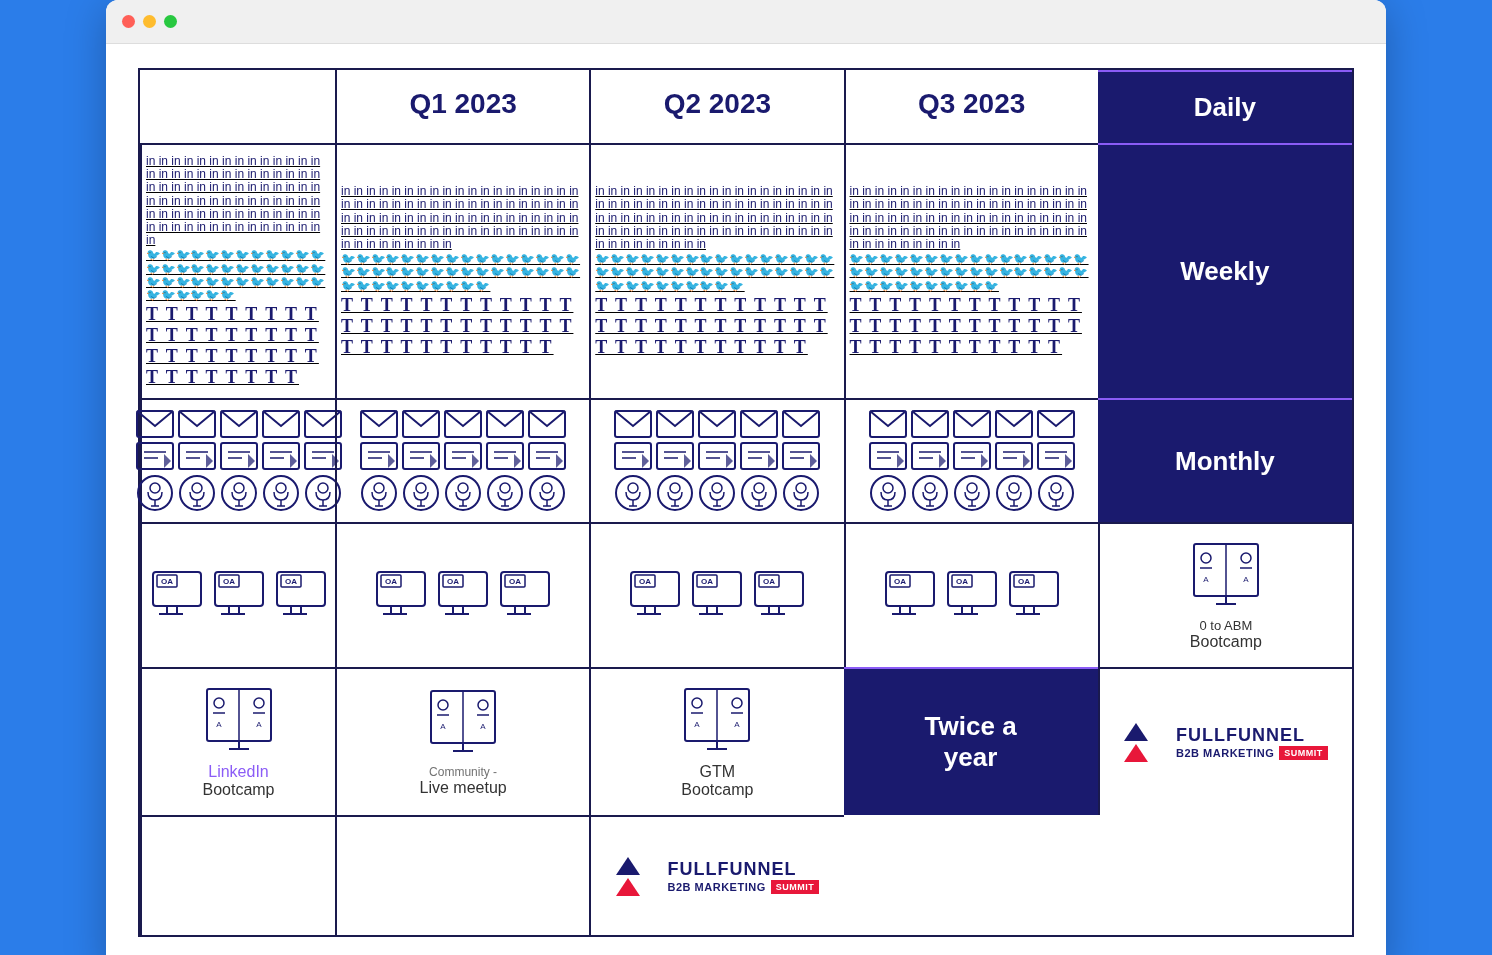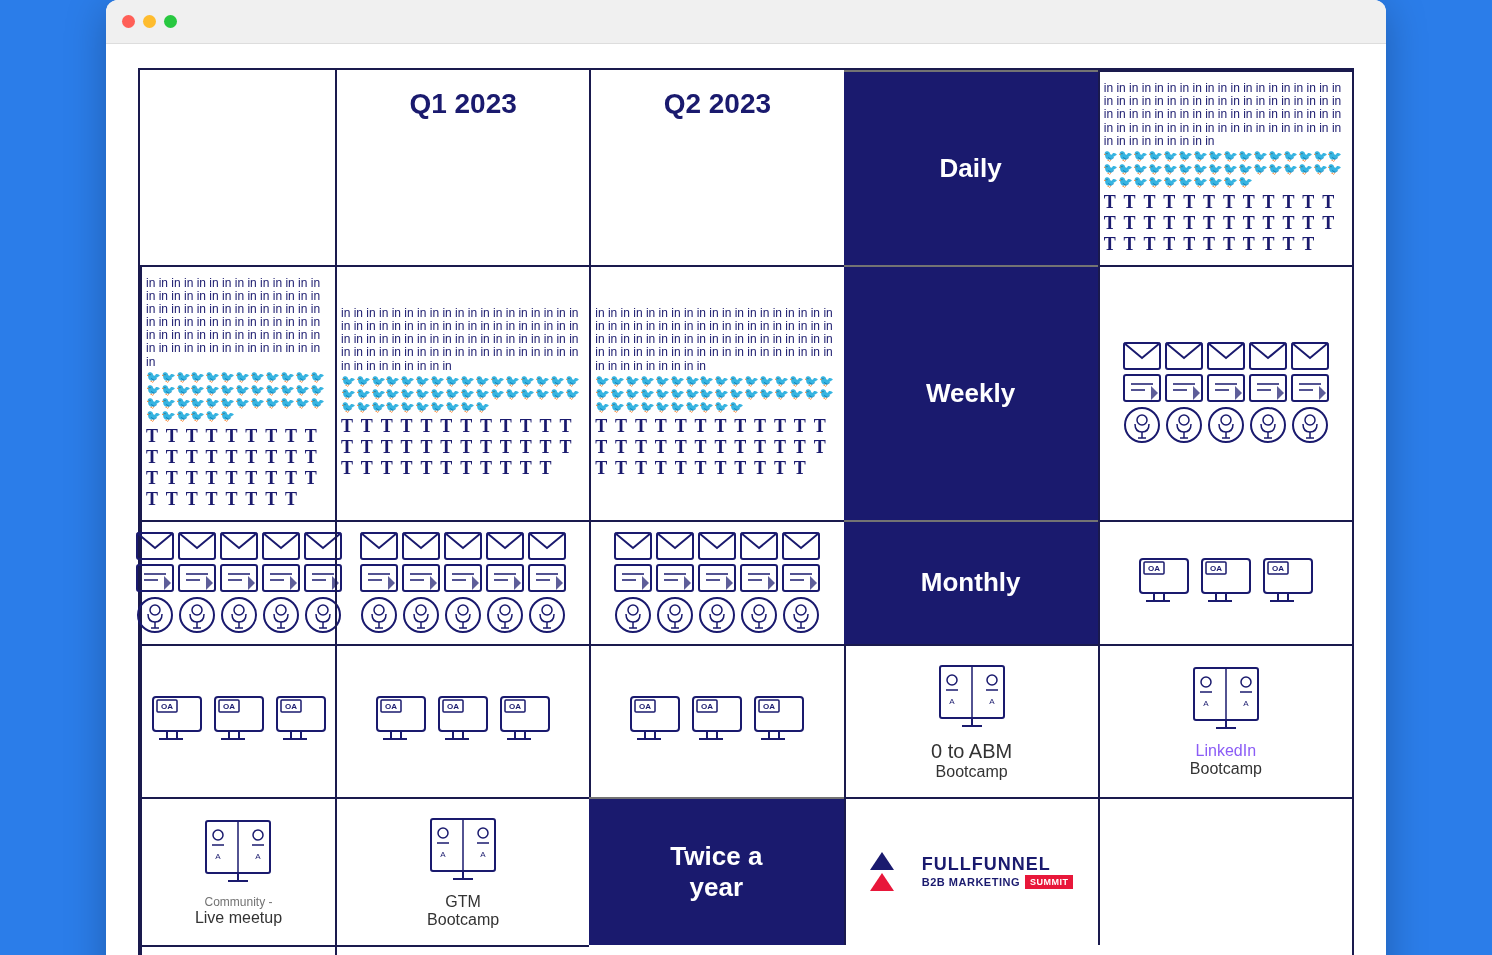--- a/index.html
+++ b/index.html
@@ -61,21 +61,21 @@
     .row-label {
       background: #1a1a6e;
       color: #fff;
       font-weight: 900;
       font-size: 26px;
       display: flex;
       align-items: center;
       justify-content: center;
       text-align: center;
       padding: 20px 24px;
-      border-top: 2px solid #737373;
+      border-top: 2px solid #8b5cf6;
     }
 
     
     .data-cell {
       border-left: 2px solid #1a1a4e;
       border-top: 2px solid #1a1a4e;
       padding: 12px 8px;
       display: flex;
       flex-direction: column;
       align-items: center;
@@ -89,20 +89,21 @@
       flex-direction: column;
       gap: 2px;
       width: 100%;
       padding: 4px 0;
     }
     .icon-row {
       display: flex;
       flex-wrap: wrap;
       gap: 1px;
       justify-content: flex-end;
+      text-decoration: underline;
     }
 
     
     .fullfunnel-logo {
       display: flex;
       align-items: center;
       gap: 24px;
     }
 
     .empty-cell {
@@ -117,20 +118,21 @@
     <div class="dot dot-red"></div>
     <div class="dot dot-yellow"></div>
     <div class="dot dot-green"></div>
   </div>
   <div class="content">
     <div class="grid">
 
       <div class="header-cell header-spacer"></div>
       <div class="header-cell">Q1  2023</div>
       <div class="header-cell">Q2  2023</div>
+      <div class="header-cell">Q3  2023</div>
 
       <div class="row-label">Daily</div>
 
       <div class="data-cell" style="padding: 6px 4px;">
         <div class="daily-icons">
           <div class="icon-row">
             <span style="font-size:12px;color:#1a1a6e;line-height:1.1;">in in in in in in in in in in in in in in in in in in in in in in in in in in in in in in in in in in in in in in in in in in in in in in in in in in in in in in in in in in in in in in in in in in in in in in in in in in in in in in in in in in in in in</span>
           </div>
           <div class="icon-row">
             <span style="font-size:12px;color:#1a1a6e;line-height:1.1;">🐦🐦🐦🐦🐦🐦🐦🐦🐦🐦🐦🐦🐦🐦🐦🐦🐦🐦🐦🐦🐦🐦🐦🐦🐦🐦🐦🐦🐦🐦🐦🐦🐦🐦🐦🐦🐦🐦🐦🐦🐦🐦</span>
@@ -718,21 +720,21 @@
             <text x="20" y="42" font-size="8" fill="#1a1a6e" text-anchor="middle">A</text>
 
             <circle cx="60" cy="18" r="5" fill="none" stroke="#1a1a6e" stroke-width="1.5"></circle>
             <line x1="54" y1="28" x2="66" y2="28" stroke="#1a1a6e" stroke-width="1.5"></line>
             <text x="60" y="42" font-size="8" fill="#1a1a6e" text-anchor="middle">A</text>
 
             <line x1="40" y1="56" x2="40" y2="64" stroke="#1a1a6e" stroke-width="2"></line>
             <line x1="30" y1="64" x2="50" y2="64" stroke="#1a1a6e" stroke-width="2"></line>
           </svg>
           <div style="text-align:center;">
-            <div style="font-size:20px;color:#333;">0 to ABM</div>
+            <div style="font-size:13px;color:#333;">0 to ABM</div>
             <div style="font-size:16px;color:#333;">Bootcamp</div>
           </div>
         </div>
       </div>
 
       <div class="data-cell" style="padding:16px 8px;min-height:140px;">
         <div style="display:flex;flex-direction:column;align-items:center;gap:8px;">
           <svg width="80" height="70" viewBox="0 0 80 70">
             <rect x="8" y="4" width="64" height="52" rx="2" fill="none" stroke="#1a1a6e" stroke-width="2"></rect>
             <line x1="40" y1="4" x2="40" y2="56" stroke="#1a1a6e" stroke-width="1.5"></line>

